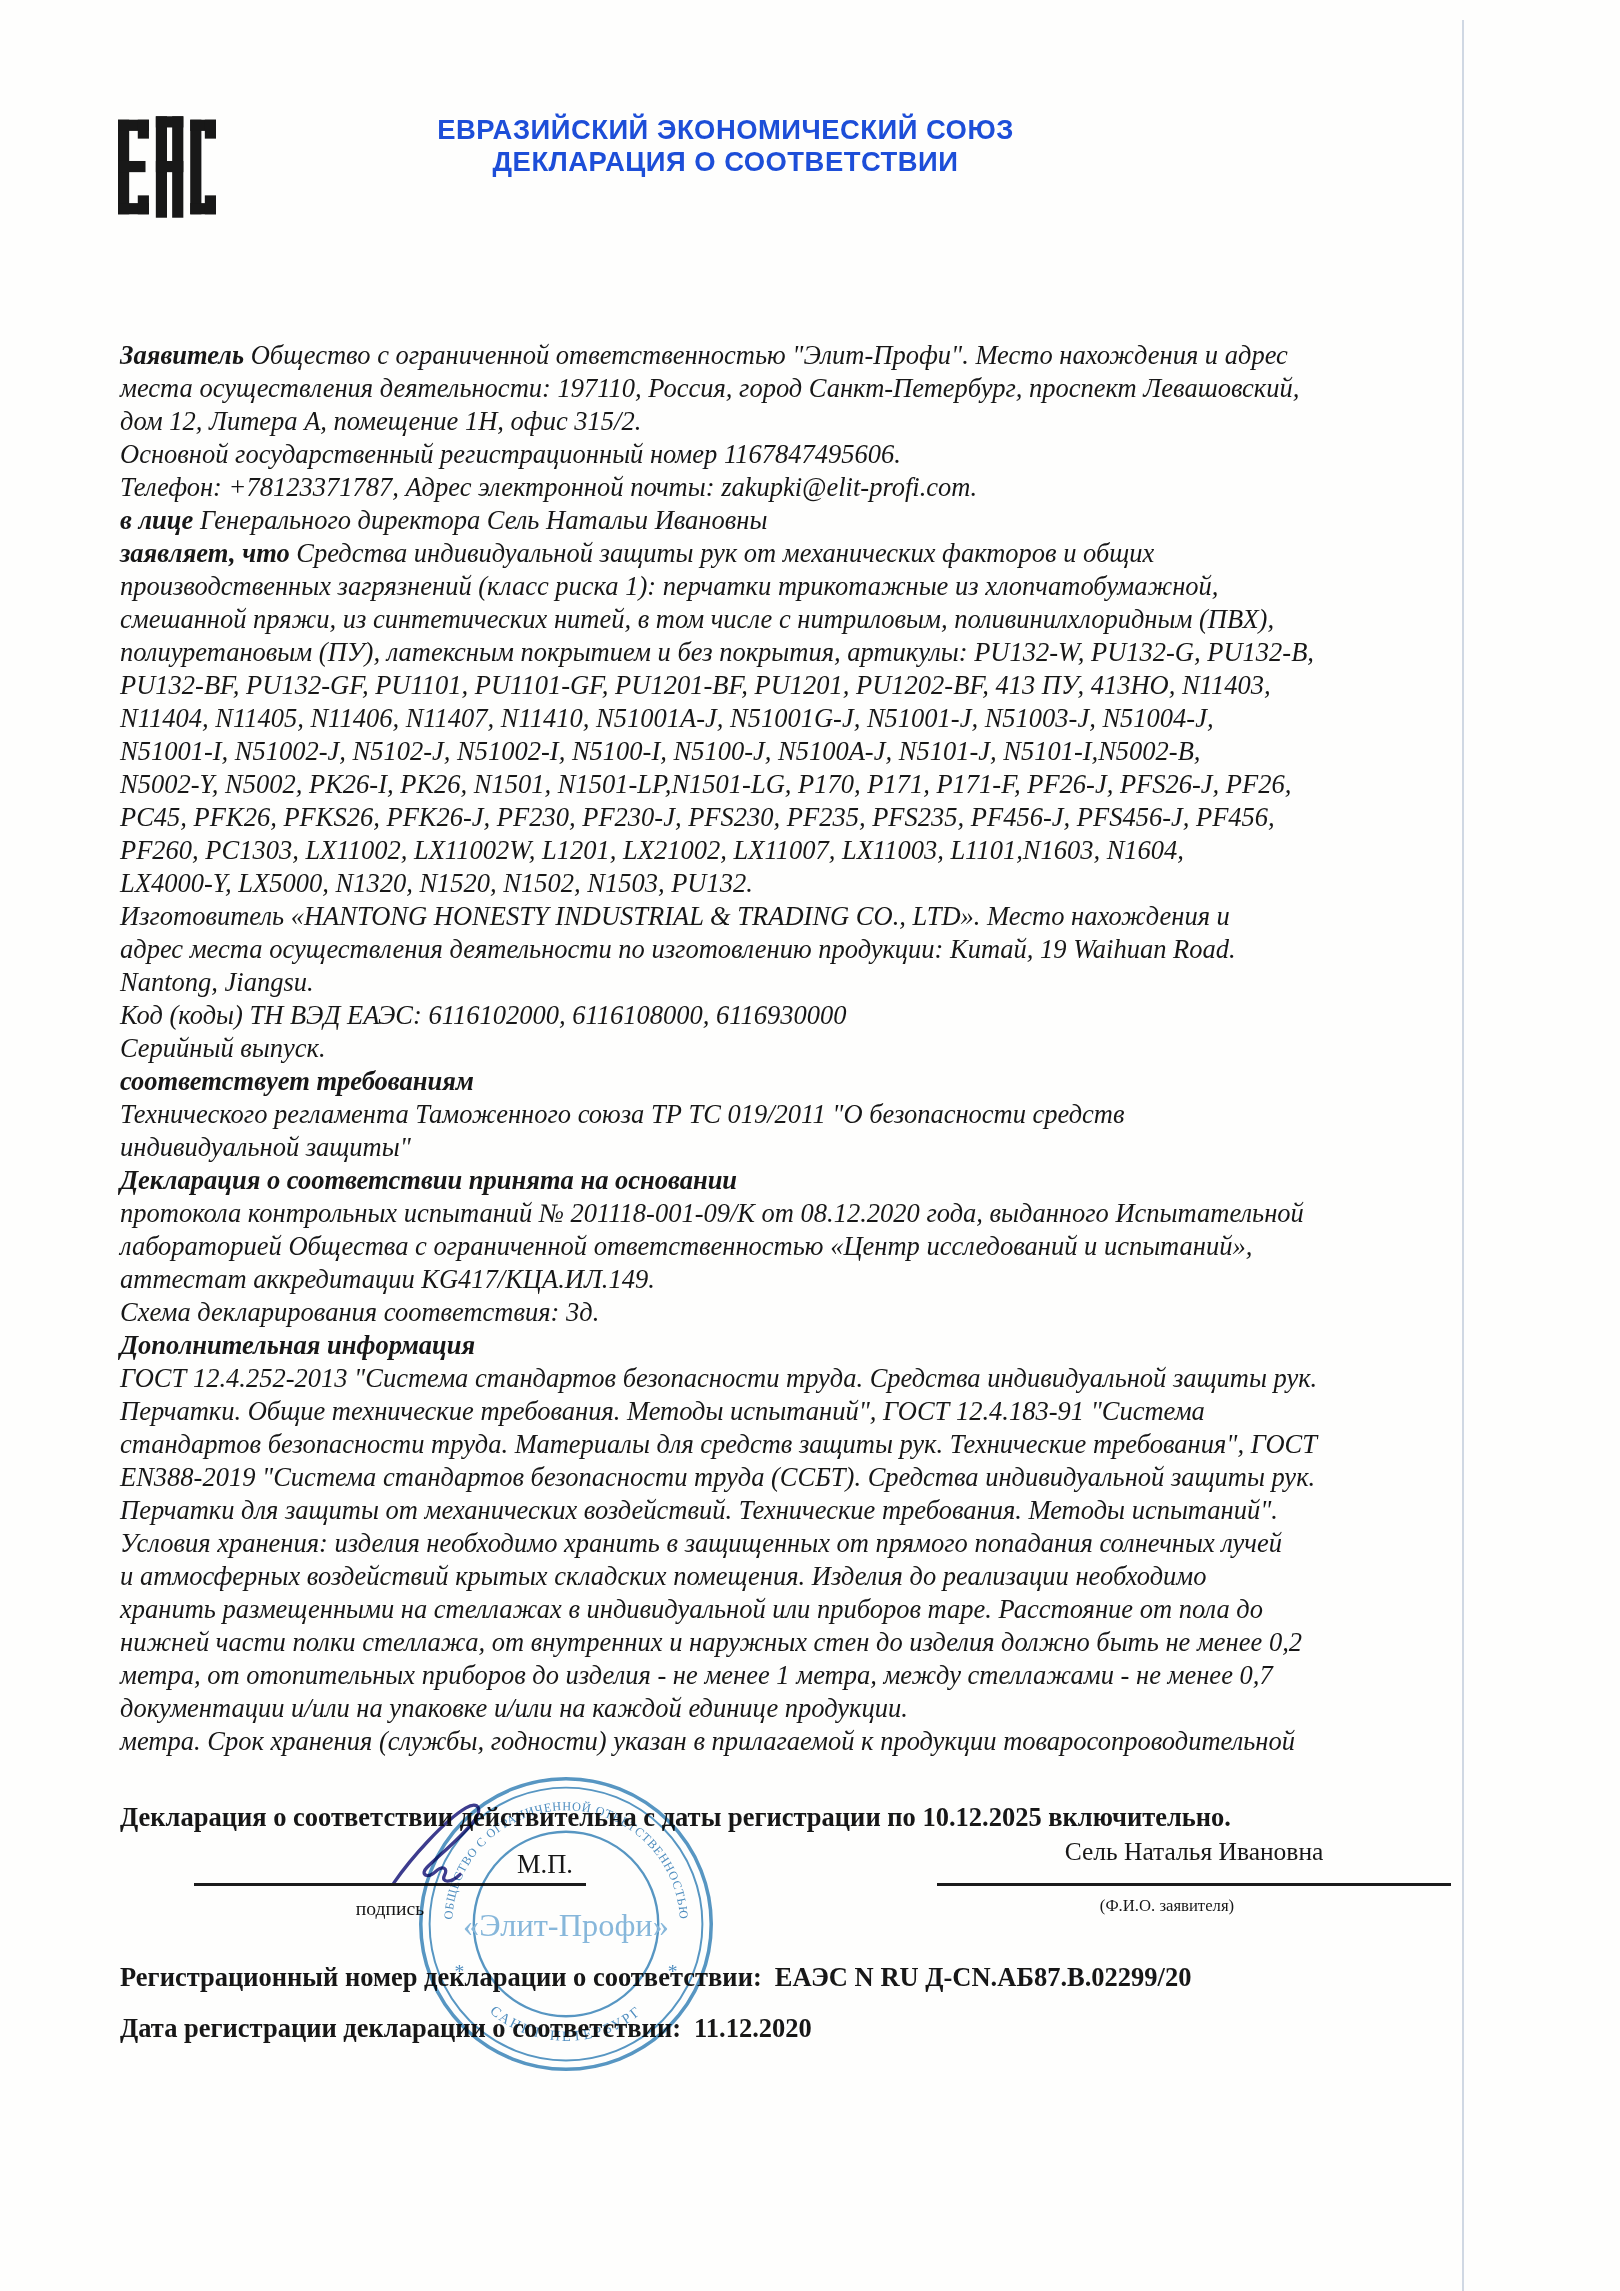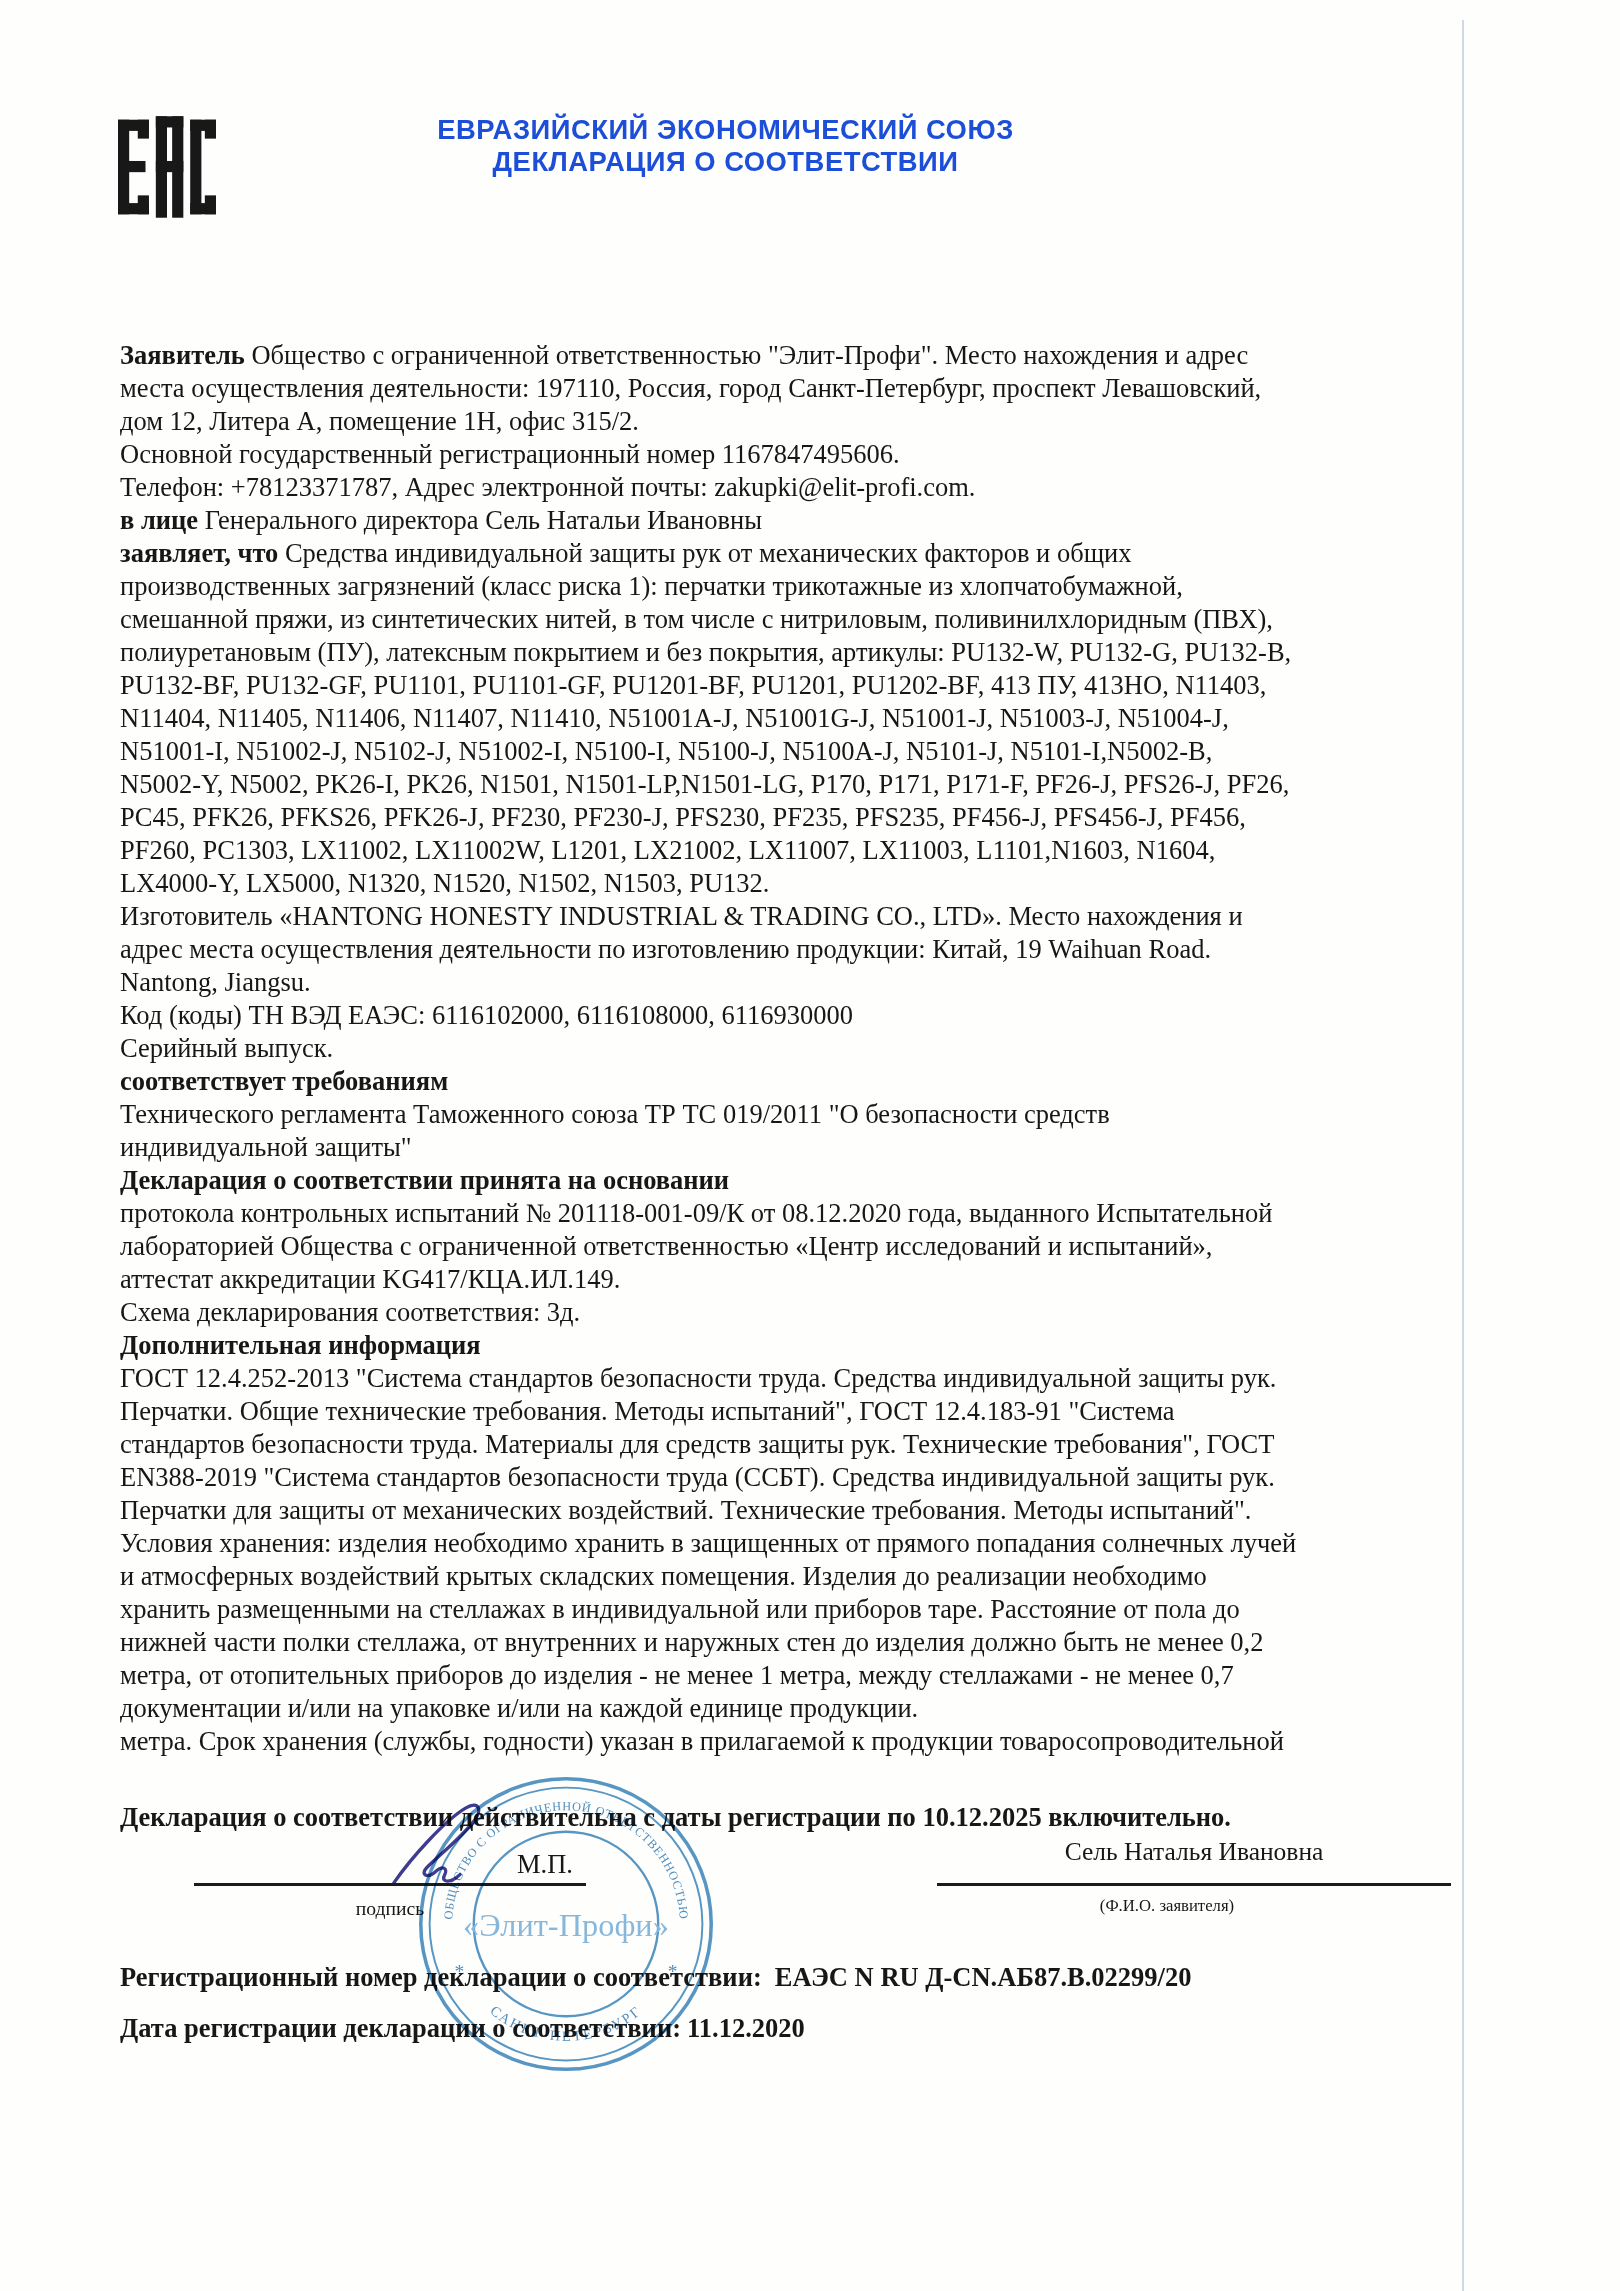--- a/index.html
+++ b/index.html
@@ -14,21 +14,21 @@
   .eac-logo{position:absolute;left:118px;top:110px;}
   .title-block{
     position:absolute;left:120px;top:114px;width:1211px;
     text-align:center;
     font-family:"Liberation Sans", sans-serif;
     font-weight:bold;font-size:27.4px;line-height:32px;
     letter-spacing:0.5px;color:#1d4ed8;
   }
   .body-text{
     position:absolute;left:120px;top:339px;width:1304px;
-    font-size:26.5px;line-height:33px;white-space:nowrap;
+    font-size:26.5px;line-height:33px;white-space:nowrap;font-style:italic;
   }
   .bline b{font-weight:bold;}
   .validity{
     position:absolute;left:120px;top:1802px;width:1372px;
     font-size:26.5px;font-weight:bold;white-space:nowrap;
   }
   .sig-rule{position:absolute;height:2.9px;background:#1c1c1c;}
   .rule-left{left:194px;top:1883px;width:392px;}
   .rule-right{left:937px;top:1883px;width:514px;}
   .sign-label{
@@ -46,21 +46,21 @@
   }
   .reg-line{
     position:absolute;left:120px;top:1962px;
     font-size:26.5px;font-weight:bold;white-space:nowrap;
   }
   .date-line{
     position:absolute;left:120px;top:2013px;
     font-size:26.5px;font-weight:bold;white-space:nowrap;
   }
   .reg-line .val{margin-left:13px;}
-  .date-line .val{margin-left:6px;}
+  .date-line .val{margin-left:13px;}
   .stamp{
     position:absolute;left:409px;top:1767px;
     mix-blend-mode:multiply;opacity:.93;
   }
   .signature-svg{position:absolute;left:380px;top:1797px;mix-blend-mode:multiply;}
   .scan-line{
     position:absolute;left:1462px;top:19.6px;width:2px;height:2272px;
     background:#b7c3d6;opacity:.65;
   }
 </style>

